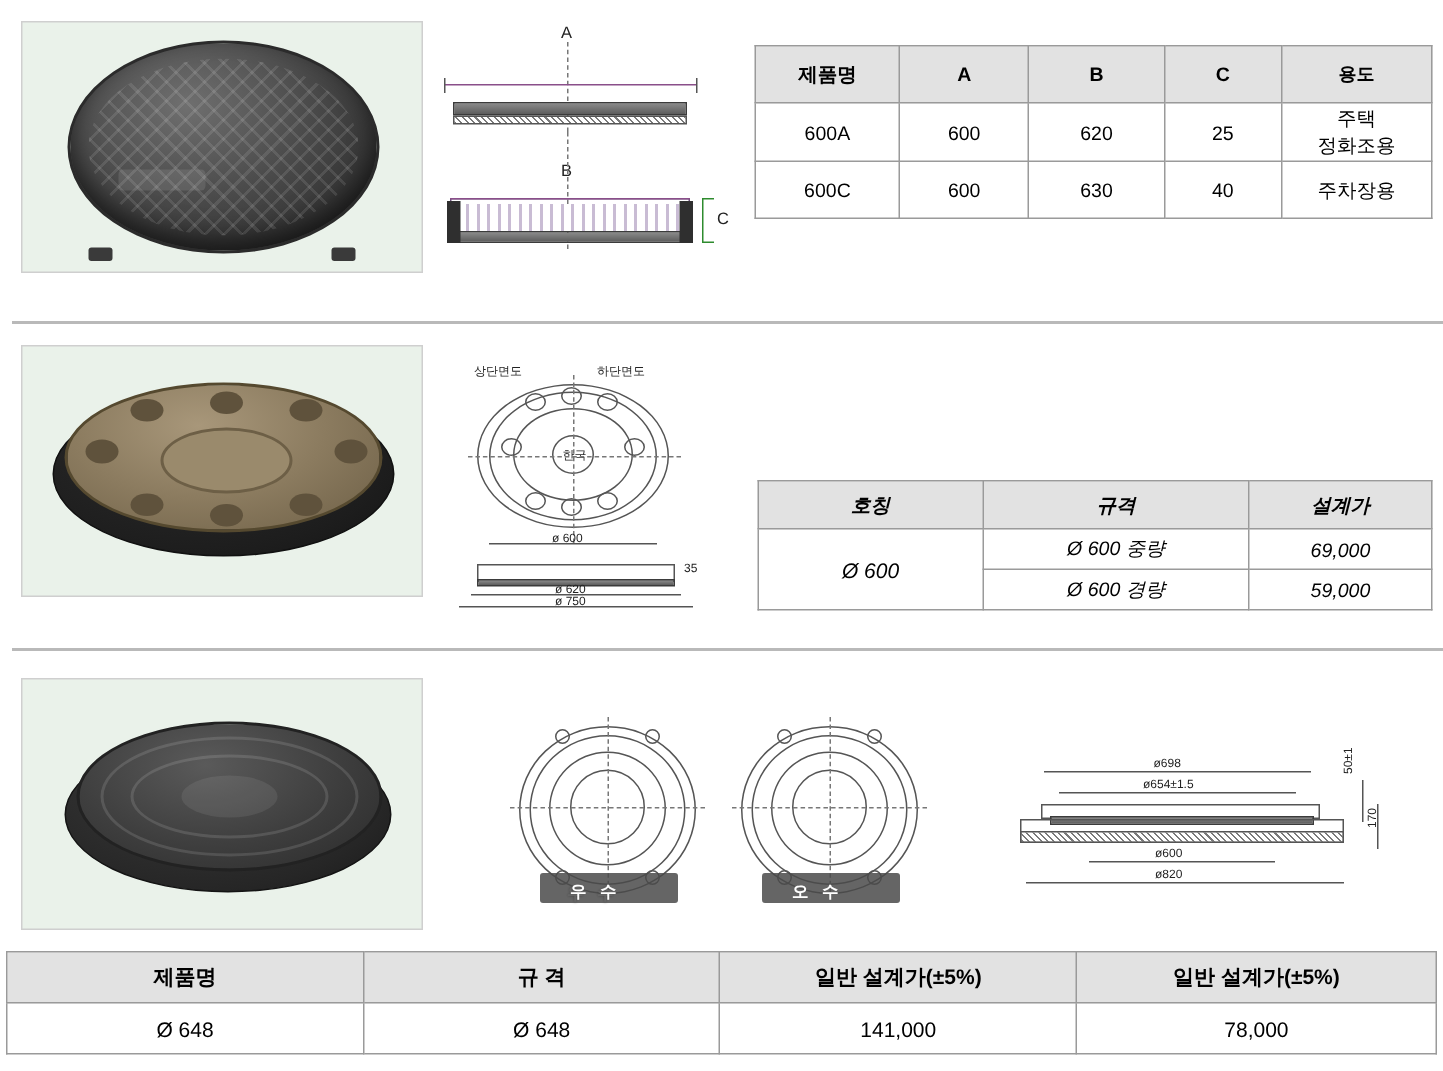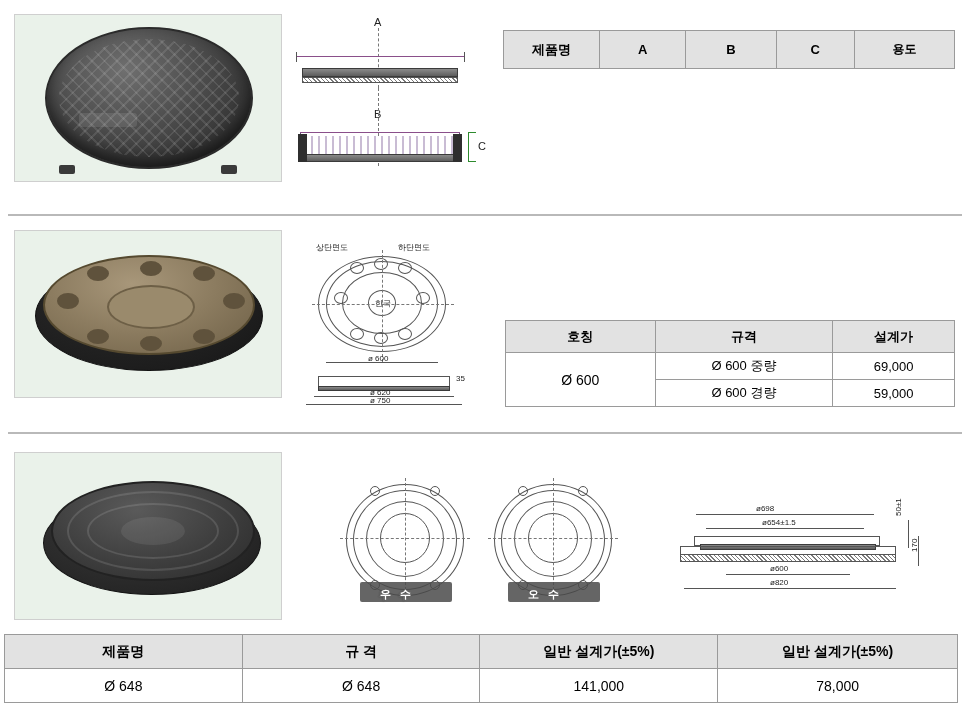--- a/index.html
+++ b/index.html
@@ -46,21 +46,21 @@
   
   #table1 { position: absolute; left: 503px; top: 30px; width: 452px; }
   #table1 th, #table1 td { height: 38px; }
   #table1 .c-name { width: 96px; }
   #table1 .c-a { width: 86px; }
   #table1 .c-b { width: 90px; }
   #table1 .c-c { width: 78px; }
   #table1 .c-use { width: 100px; font-size: 12px; line-height: 1.15; }
 
   
-  #table2 { position: absolute; left: 505px; top: 320px; width: 450px; }
+  #table2 { position: absolute; left: 505px; top: 320px; width: 450px; font-style: italic; }
   #table2 th { height: 32px; background:#e2e2e2; }
   #table2 td { height: 27px; }
   #table2 .c-ho { width: 150px; }
   #table2 .c-spec { width: 178px; }
   #table2 .c-price { width: 122px; }
   #table2 td.ho-cell { font-size: 14px; }
 
   
   #table3 { position: absolute; left: 4px; top: 634px; width: 954px; }
   #table3 th { height: 34px; background:#e2e2e2; font-size: 14px; }
@@ -166,20 +166,37 @@
       <thead>
         <tr>
           <th class="c-name">제품명</th>
           <th class="c-a">A</th>
           <th class="c-b">B</th>
           <th class="c-c">C</th>
           <th class="c-use">용도</th>
         </tr>
       </thead>
       <tbody>
+        <tr>
+          <td>600A</td>
+          <td>600</td>
+          <td>620</td>
+          <td>25</td>
+          <td>
+            <span>주택</span><br>
+            <span>정화조용</span>
+          </td>
+        </tr>
+        <tr>
+          <td>600C</td>
+          <td>600</td>
+          <td>630</td>
+          <td>40</td>
+          <td>주차장용</td>
+        </tr>
       </tbody>
     </table>
   </div>
 
   <div class="divider" style="position:absolute; left:4px; top:214px; width:954px;"></div>
 
   <div class="section">
 
     <div class="photo" style="position:absolute; left:14px; top:230px; width:268px; height:168px;">
       <div style="position:absolute; left:20px; top:30px; width:228px; height:110px;
@@ -309,21 +326,21 @@
       <div class="circ" style="left:90px; top:8px; width:10px; height:10px;"></div>
       <div class="circ" style="left:30px; top:102px; width:10px; height:10px;"></div>
       <div class="circ" style="left:90px; top:102px; width:10px; height:10px;"></div>
       <div style="position:absolute; left:20px; top:104px; width:92px; height:20px;
                   background:#4a4a4a; border-radius:2px; opacity:.85;"></div>
       <div class="cover-title" style="left:40px; top:109px; color:#fff;">오 수</div>
     </div>
 
     <div class="drawing" style="left:670px; top:478px; width:260px; height:130px;">
       <div class="dim-line" style="left:26px; top:36px; width:178px; height:1px;"></div>
-      <div class="dw-label" style="left:86px; top:26px;text-align:right;">ø698</div>
+      <div class="dw-label" style="left:99px; top:26px;text-align:right;">ø698</div>
       <div class="dim-line" style="left:36px; top:50px; width:158px; height:1px;"></div>
       <div class="dw-label" style="left:92px; top:40px;">ø654±1.5</div>
 
       <div class="outline" style="left:24px; top:58px; width:186px; height:10px;"></div>
       <div class="filled-bar" style="left:30px; top:66px; width:176px; height:6px;"></div>
       <div class="outline" style="left:10px; top:68px; width:216px; height:16px;"></div>
       <div class="hatch" style="left:10px; top:76px; width:216px; height:8px;"></div>
 
       <div class="dim-line" style="left:56px; top:96px; width:124px; height:1px;"></div>
       <div class="dw-label" style="left:100px; top:86px;">ø600</div>

